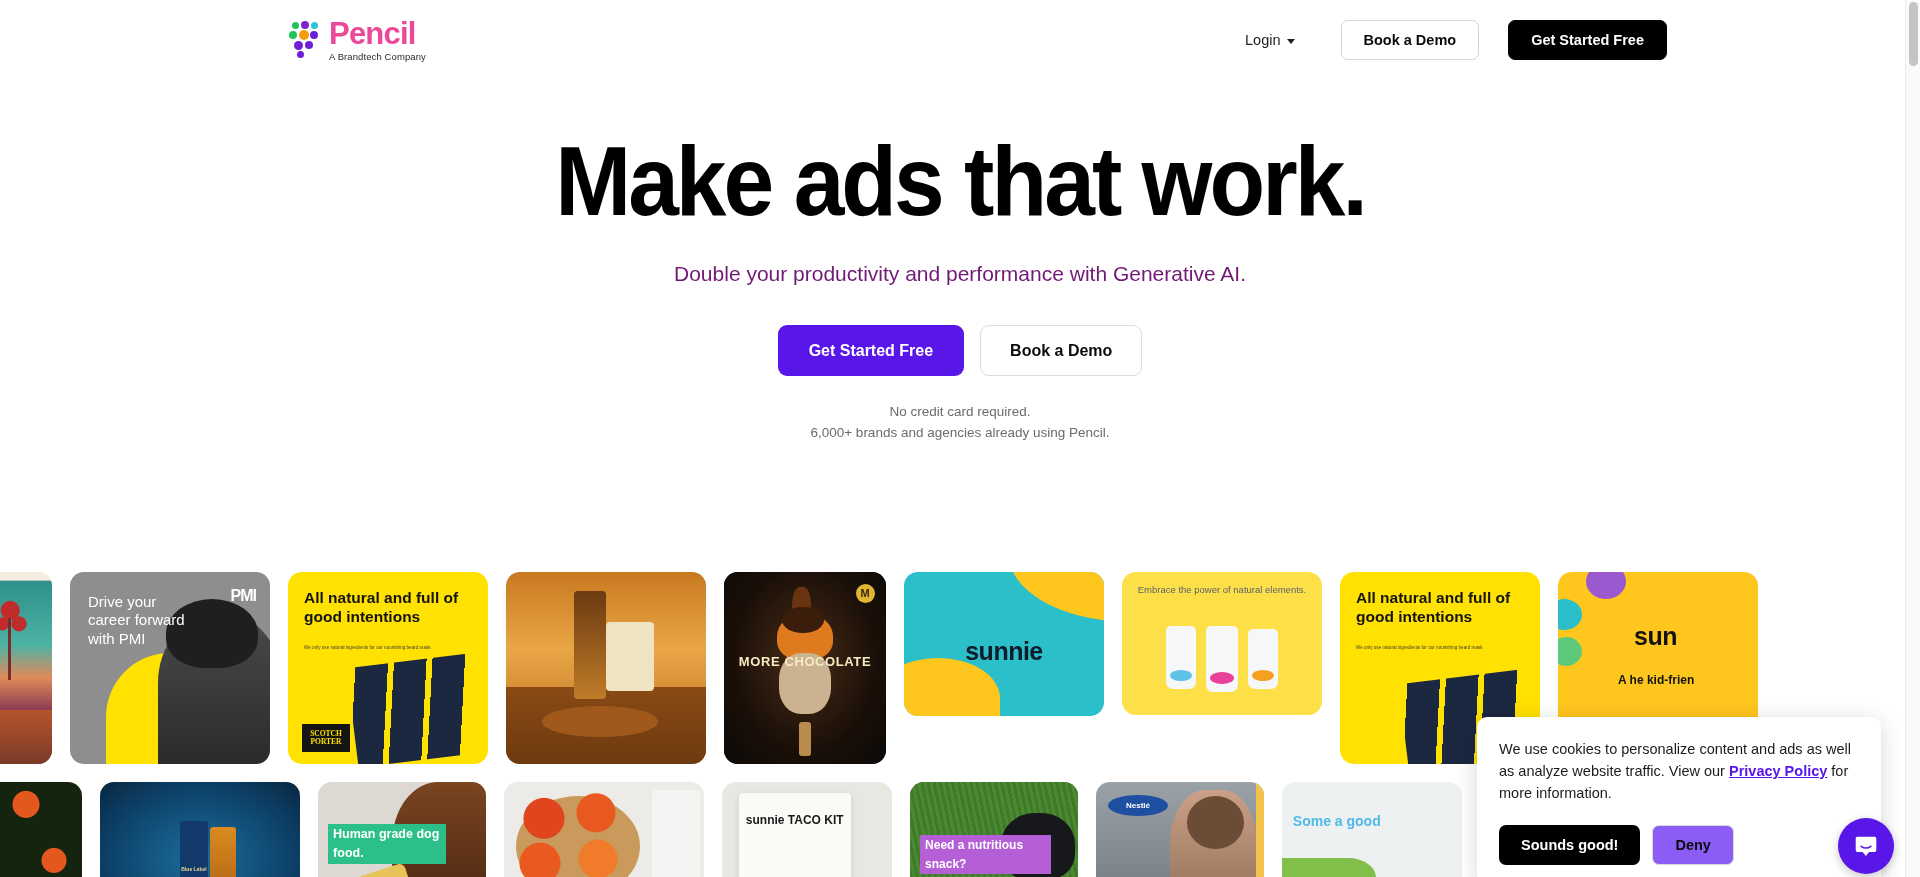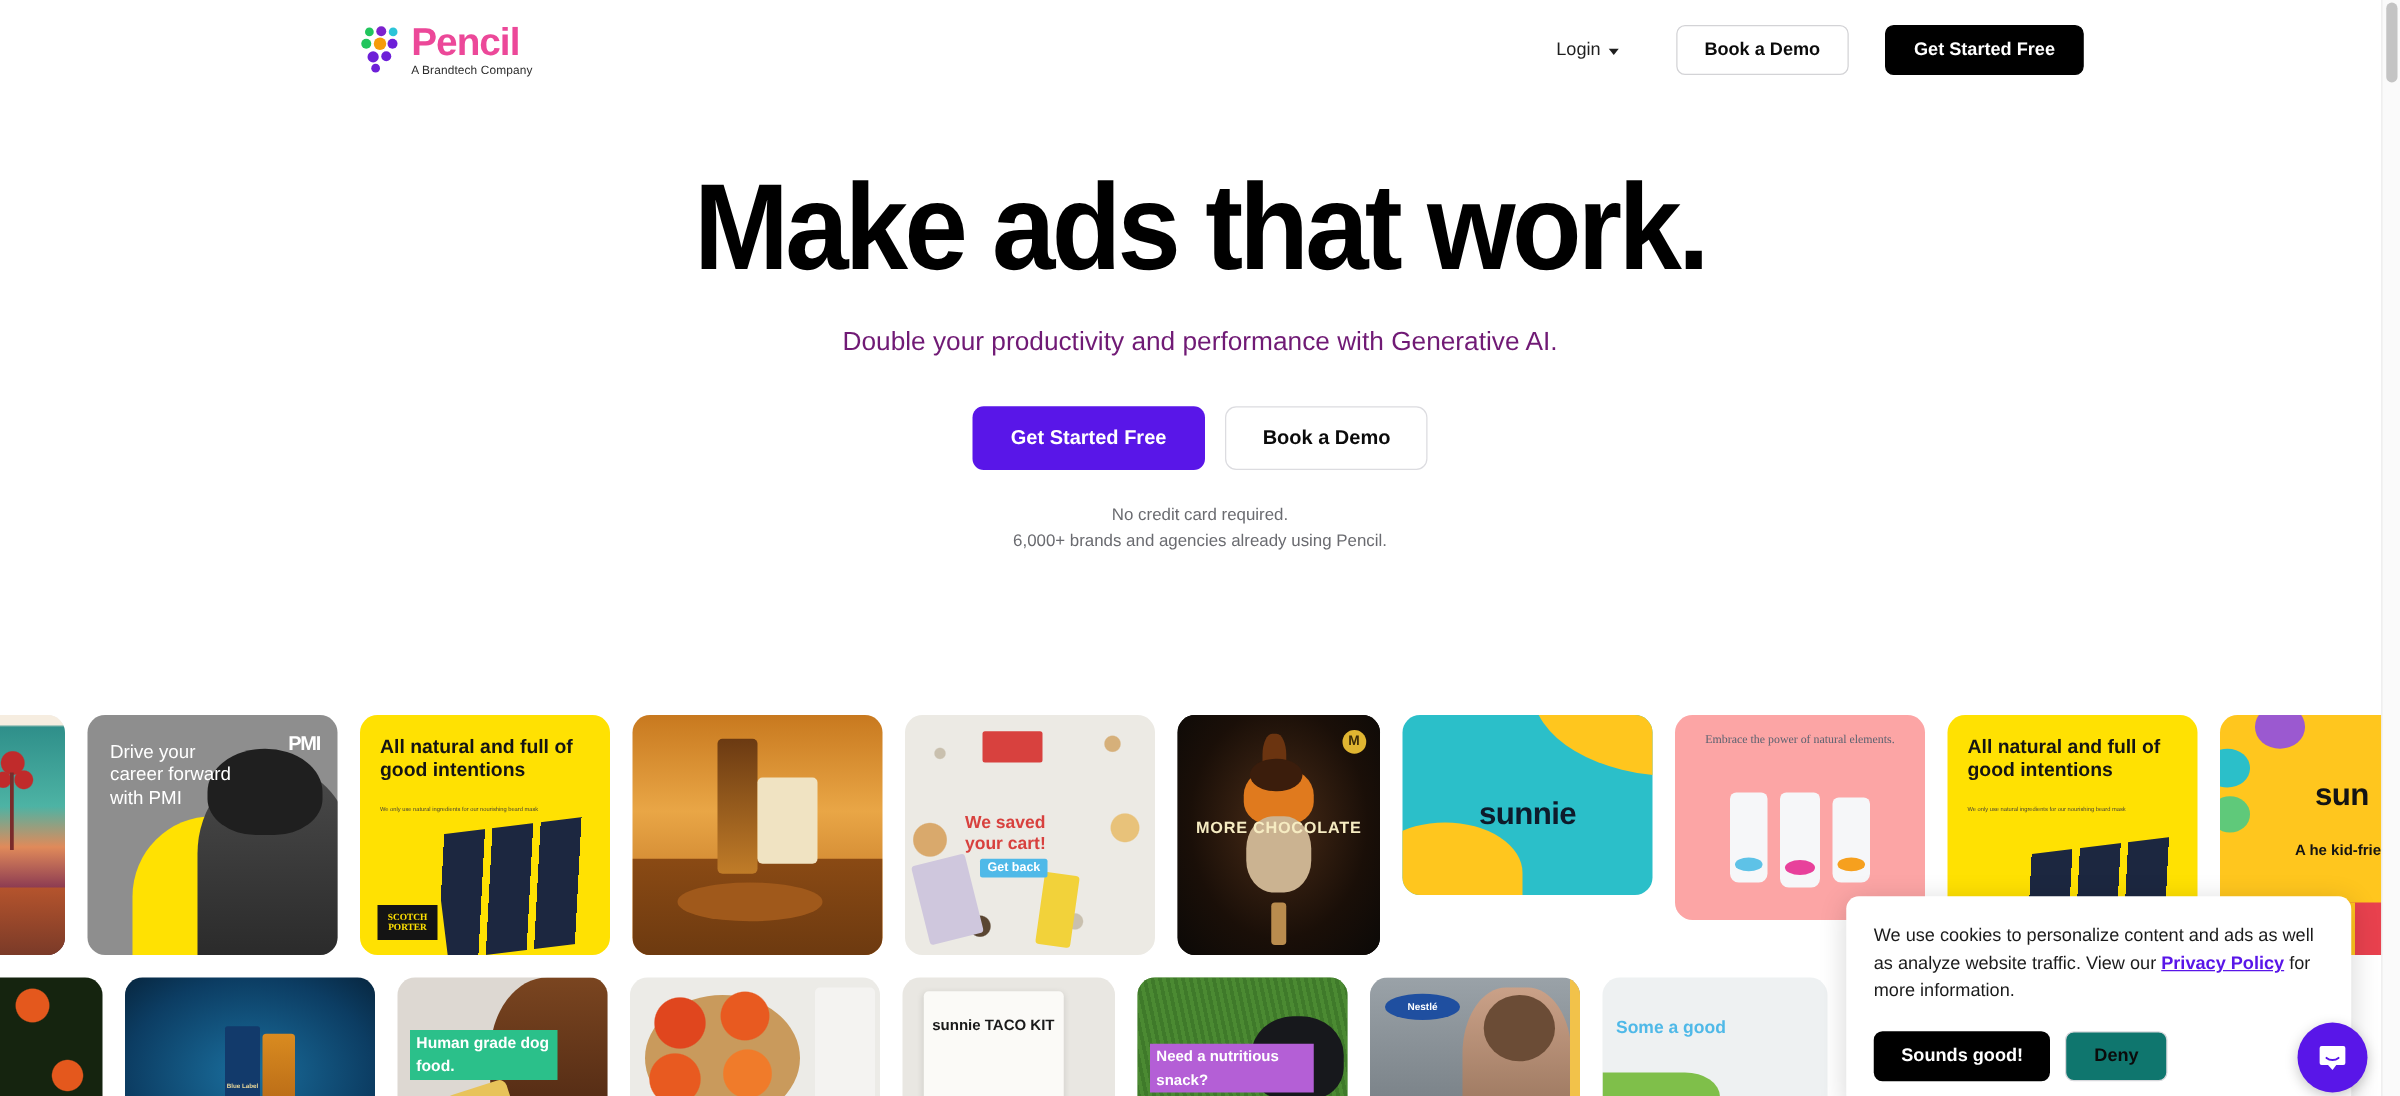--- a/index.html
+++ b/index.html
@@ -130,21 +130,21 @@
   }
   .cookie-text { font-size: 14.5px; color: #1b1b1b; line-height: 1.52; }
   .cookie-link { color: #5916e8; text-decoration: underline; font-weight: 700; cursor: pointer; }
   .cookie-btns { display: flex; gap: 12px; margin-top: 21px; }
   .ck-accept {
     background: #000; color: #fff; font-size: 14.5px; font-weight: 700;
     border-radius: 7px; height: 40px; padding: 0 22px;
     display: flex; align-items: center; cursor: pointer;
   }
   .ck-deny {
-    background: #0f766e; color: #0b0b0b; font-size: 14.5px; font-weight: 700;
+    background: #8b5cf6; color: #0b0b0b; font-size: 14.5px; font-weight: 700;
     border: 1px solid #d8d8dc; border-radius: 7px; height: 40px; padding: 0 22px;
     display: flex; align-items: center; cursor: pointer;
   }
 
   
   .intercom {
     position: absolute; left: 1838px; top: 818px;
     width: 56px; height: 56px; border-radius: 50%;
     background: #5916e8; z-index: 90; cursor: pointer;
     display: flex; align-items: center; justify-content: center;
@@ -240,53 +240,39 @@
       <div class="tile-t" style="left:7%;bottom:6%;width:24%;font-size:7.5px;color:#ffe102;background:#141414;padding:6px 3px;text-align:center;line-height:1.1;font-family:'Liberation Serif',serif;">SCOTCH PORTER</div>
     </div>
 
     <div class="tile" style="width:200px;height:192px;background:linear-gradient(#c8791f,#e9a646 40%,#b4651a);">
       <div style="position:absolute;left:0;bottom:0;width:100%;height:40%;background:linear-gradient(#8a4a14,#6d3a10);"></div>
       <div style="position:absolute;left:34%;top:10%;width:16%;height:56%;background:linear-gradient(#6b3a12,#c07c28);border-radius:4px;"></div>
       <div style="position:absolute;left:50%;top:26%;width:24%;height:36%;background:#f0e3c2;border-radius:4px;"></div>
       <div style="position:absolute;left:18%;bottom:14%;width:58%;height:16%;background:#a0591b;border-radius:50%;"></div>
     </div>
 
-    <div class="tile" style="width:200px;height:192px;background:#eceae4;">
-      <div class="fill" style="background:
-        radial-gradient(circle at 14% 16%, #c9c0ae 0 4px, transparent 5px),
-        radial-gradient(circle at 83% 12%, #d6b07a 0 6px, transparent 7px),
-        radial-gradient(circle at 10% 52%, #d9a96c 0 13px, transparent 14px),
-        radial-gradient(circle at 88% 47%, #e8c27a 0 11px, transparent 12px),
-        radial-gradient(circle at 30% 88%, #5a4632 0 8px, transparent 9px),
-        radial-gradient(circle at 68% 86%, #c9c0ae 0 6px, transparent 7px);"></div>
-      <div style="position:absolute;left:31%;top:7%;width:24%;height:13%;background:#d8413e;border-radius:2px;"></div>
-      <div style="position:absolute;left:6%;bottom:6%;width:22%;height:34%;background:#cfc7dd;border-radius:3px;transform:rotate(-14deg);"></div>
-      <div style="position:absolute;left:54%;bottom:4%;width:14%;height:30%;background:#f2d23a;border-radius:3px;transform:rotate(8deg);"></div>
-      <div class="tile-t" style="left:24%;top:40%;width:48%;font-size:14px;color:#d8413e;line-height:1.2;text-align:left;">We saved your cart!</div>
-      <div class="tile-t" style="left:30%;top:60%;font-size:10px;color:#fff;background:#4fb9e8;padding:2px 6px;border-radius:2px;">Get back</div>
-    </div>
 
     <div class="tile c-black" style="width:162px;height:192px;">
       <div class="fill" style="background:radial-gradient(ellipse at 50% 45%, #4a2c17 0%, #1a0f08 62%, #0b0907 100%);"></div>
       <div style="position:absolute;left:42%;top:8%;width:12%;height:22%;background:#6b3410;border-radius:40%;"></div>
       <div style="position:absolute;left:33%;top:22%;width:34%;height:24%;background:#e07a1e;border-radius:48% 48% 40% 40%;"></div>
       <div style="position:absolute;left:36%;top:18%;width:26%;height:14%;background:#3b1d0c;border-radius:50%;"></div>
       <div style="position:absolute;left:34%;top:42%;width:32%;height:32%;background:#cbb391;border-radius:42%;"></div>
       <div style="position:absolute;left:46%;bottom:4%;width:8%;height:18%;background:#b98c4e;border-radius:3px;"></div>
       <div class="tile-t" style="left:8%;top:43%;width:84%;font-size:13px;color:#f6ecc2;letter-spacing:0.6px;text-align:center;line-height:1.15;">MORE CHOCOLATE</div>
       <div class="tile-t" style="right:7%;top:6%;width:19px;height:19px;border-radius:50%;background:#e0b531;color:#3b2a07;font-size:11px;display:flex;align-items:center;justify-content:center;">M</div>
     </div>
 
     <div class="tile c-teal" style="width:200px;height:144px;">
       <div style="position:absolute;right:-10%;top:-14%;width:58%;height:48%;background:#ffc61e;border-radius:0 0 0 100%;"></div>
       <div style="position:absolute;left:-14%;bottom:-16%;width:62%;height:56%;background:#ffc61e;border-radius:50% 50% 0 0;"></div>
       <div class="tile-t" style="left:0;right:0;top:45%;font-size:25px;color:#0e1b2b;text-align:center;letter-spacing:-0.5px;">sunnie</div>
     </div>
 
-    <div class="tile" style="width:200px;height:164px;background:#fca5a5;font-family:Liberation Serif, serif;">
+    <div class="tile" style="width:200px;height:143px;background:#fde047;">
       <div class="tile-t" style="left:0;right:0;top:8%;font-size:9.5px;color:#5b6270;text-align:center;font-weight:400;line-height:1.5;">Embrace the power of natural elements.</div>
       <div style="position:absolute;left:22%;bottom:18%;width:15%;height:44%;background:#f6f7f9;border-radius:5px 5px 7px 7px;"></div>
       <div style="position:absolute;left:42%;bottom:16%;width:16%;height:46%;background:#f6f7f9;border-radius:5px 5px 7px 7px;"></div>
       <div style="position:absolute;left:63%;bottom:18%;width:15%;height:42%;background:#f6f7f9;border-radius:5px 5px 7px 7px;"></div>
       <div style="position:absolute;left:24%;bottom:24%;width:11%;height:11px;background:#5ec2e7;border-radius:50%;"></div>
       <div style="position:absolute;left:44%;bottom:22%;width:12%;height:12px;background:#e8419b;border-radius:50%;"></div>
       <div style="position:absolute;left:65%;bottom:24%;width:11%;height:11px;background:#f6a01e;border-radius:50%;"></div>
     </div>
 
     <div class="tile c-yellow" style="width:200px;height:192px;">

